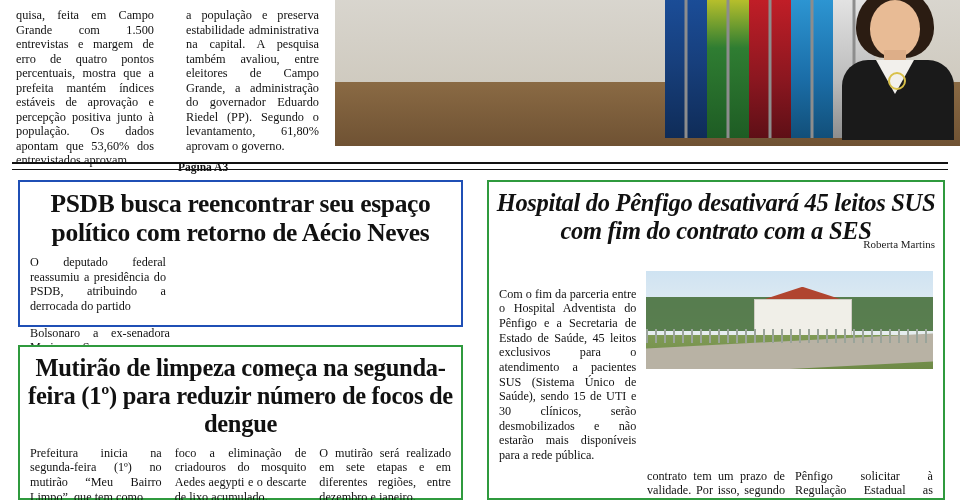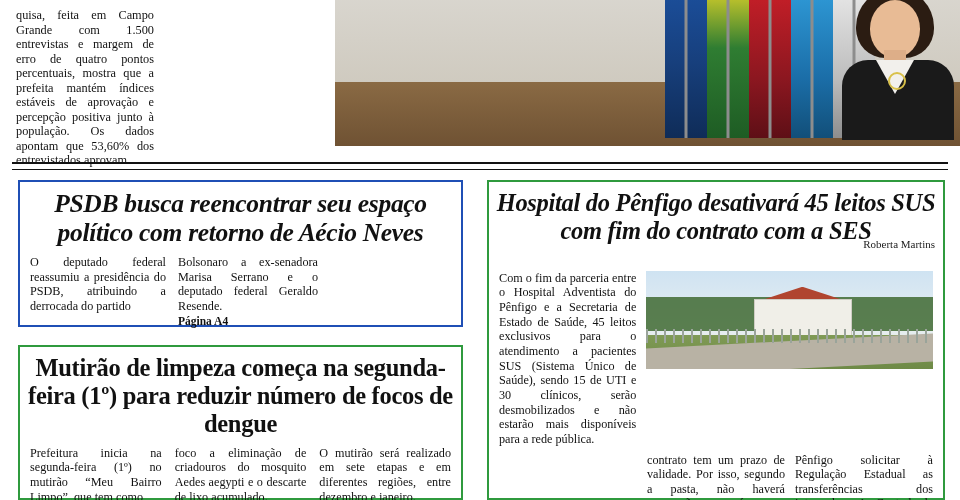--- a/index.html
+++ b/index.html
@@ -69,35 +69,35 @@
   .b2{left:487px;top:180px;width:458px;height:320px;}
   .b3{left:18px;top:345px;width:445px;height:155px;}
 
   .headline{
     font-family:"Liberation Serif", serif;
     font-weight:bold;
     text-align:center;
     letter-spacing:-0.3px;
     margin:0;
   }
-  .b1 .headline{font-size:25.5px;line-height:1.14;padding:7px 8px 0;font-style:italic;}
+  .b1 .headline{font-size:25.5px;line-height:1.14;padding:7px 8px 0;}
   .b2 .headline{font-size:24.5px;line-height:1.14;padding:7px 6px 0;font-style:italic;}
   .b3 .headline{font-size:24.5px;line-height:1.14;padding:7px 8px 0;}
 
-  .cols{display:flex;padding:8px 10px 0;gap:12px;box-sizing:border-box;}
+  .cols{display:flex;padding:8px 10px 0;gap:12px;box-sizing:border-box;flex-direction:column;}
   .col{font-size:12.2px;line-height:1.2;text-align:justify;}
   .col p{margin:0;}
 
   .b1 .cols .col{width:136px;}
   .b1 .cols .col.last{width:140px;}
 
   
   .credit{position:absolute;right:8px;top:56px;font-size:11px;color:#222;}
   .b2-top{display:flex;padding:26px 10px 0;gap:10px;box-sizing:border-box;}
-  .b2-lead{width:138px;font-size:12.2px;line-height:1.2;text-align:justify;}
+  .b2-lead{width:138px;font-size:12.2px;line-height:1.2;text-align:justify;margin-top:16px;}
   .photo2{width:288px;height:98px;position:relative;overflow:hidden;border:0;}
   .sky{position:absolute;inset:0;background:linear-gradient(180deg,#cfe3f2 0%,#e7eef2 55%,#dfe6df 100%);}
   .treeline{position:absolute;left:0;top:26px;width:288px;height:34px;background:#3f6a33;opacity:.85;}
   .house{position:absolute;left:108px;top:28px;width:96px;height:40px;background:#f0efe8;border:1px solid #cfcdc4;}
   .roof{position:absolute;left:100px;top:16px;width:112px;height:16px;background:#b0452f;clip-path:polygon(6% 100%,50% 0,94% 100%);}
   .ground{position:absolute;left:0;top:64px;width:288px;height:34px;background:linear-gradient(180deg,#7f9a55 0%,#6e8a46 100%);}
   .road{position:absolute;left:0;top:70px;width:288px;height:28px;background:#b8b2a4;transform:skewY(-3deg);}
   .fence{position:absolute;left:0;top:58px;width:288px;height:14px;background:repeating-linear-gradient(90deg,#9aa49a 0 2px,transparent 2px 9px);}
 
   .b2-bottom{display:flex;padding:6px 10px 0;gap:10px;box-sizing:border-box;}
@@ -109,20 +109,22 @@
 </head>
 <body>
 
 <div class="page">
 
   <div class="top">
     <div class="top-col c1">
       <p>quisa, feita em Campo Grande com 1.500 entrevistas e margem de erro de quatro pontos percentuais, mostra que a prefeita mantém índices estáveis de aprovação e percepção positiva junto à população. Os dados apontam que 53,60% dos entrevistados aprovam</p>
     </div>
     <div class="top-col c2">
+      <p>a população e preserva estabilidade administrativa na capital. A pesquisa também avaliou, entre eleitores de Campo Grande, a administração do governador Eduardo Riedel (PP). Segundo o levantamento, 61,80% aprovam o governo.</p>
+      <span class="pagref-right">Página A3</span>
     </div>
     <div class="top-col c3">
       <div class="photo">
         <div class="wall"></div>
         <div class="woodpanel"></div>
         <div class="flag f1">
             <div class="pole"></div>
           </div>
         <div class="flag f2">
             <div class="pole"></div>

